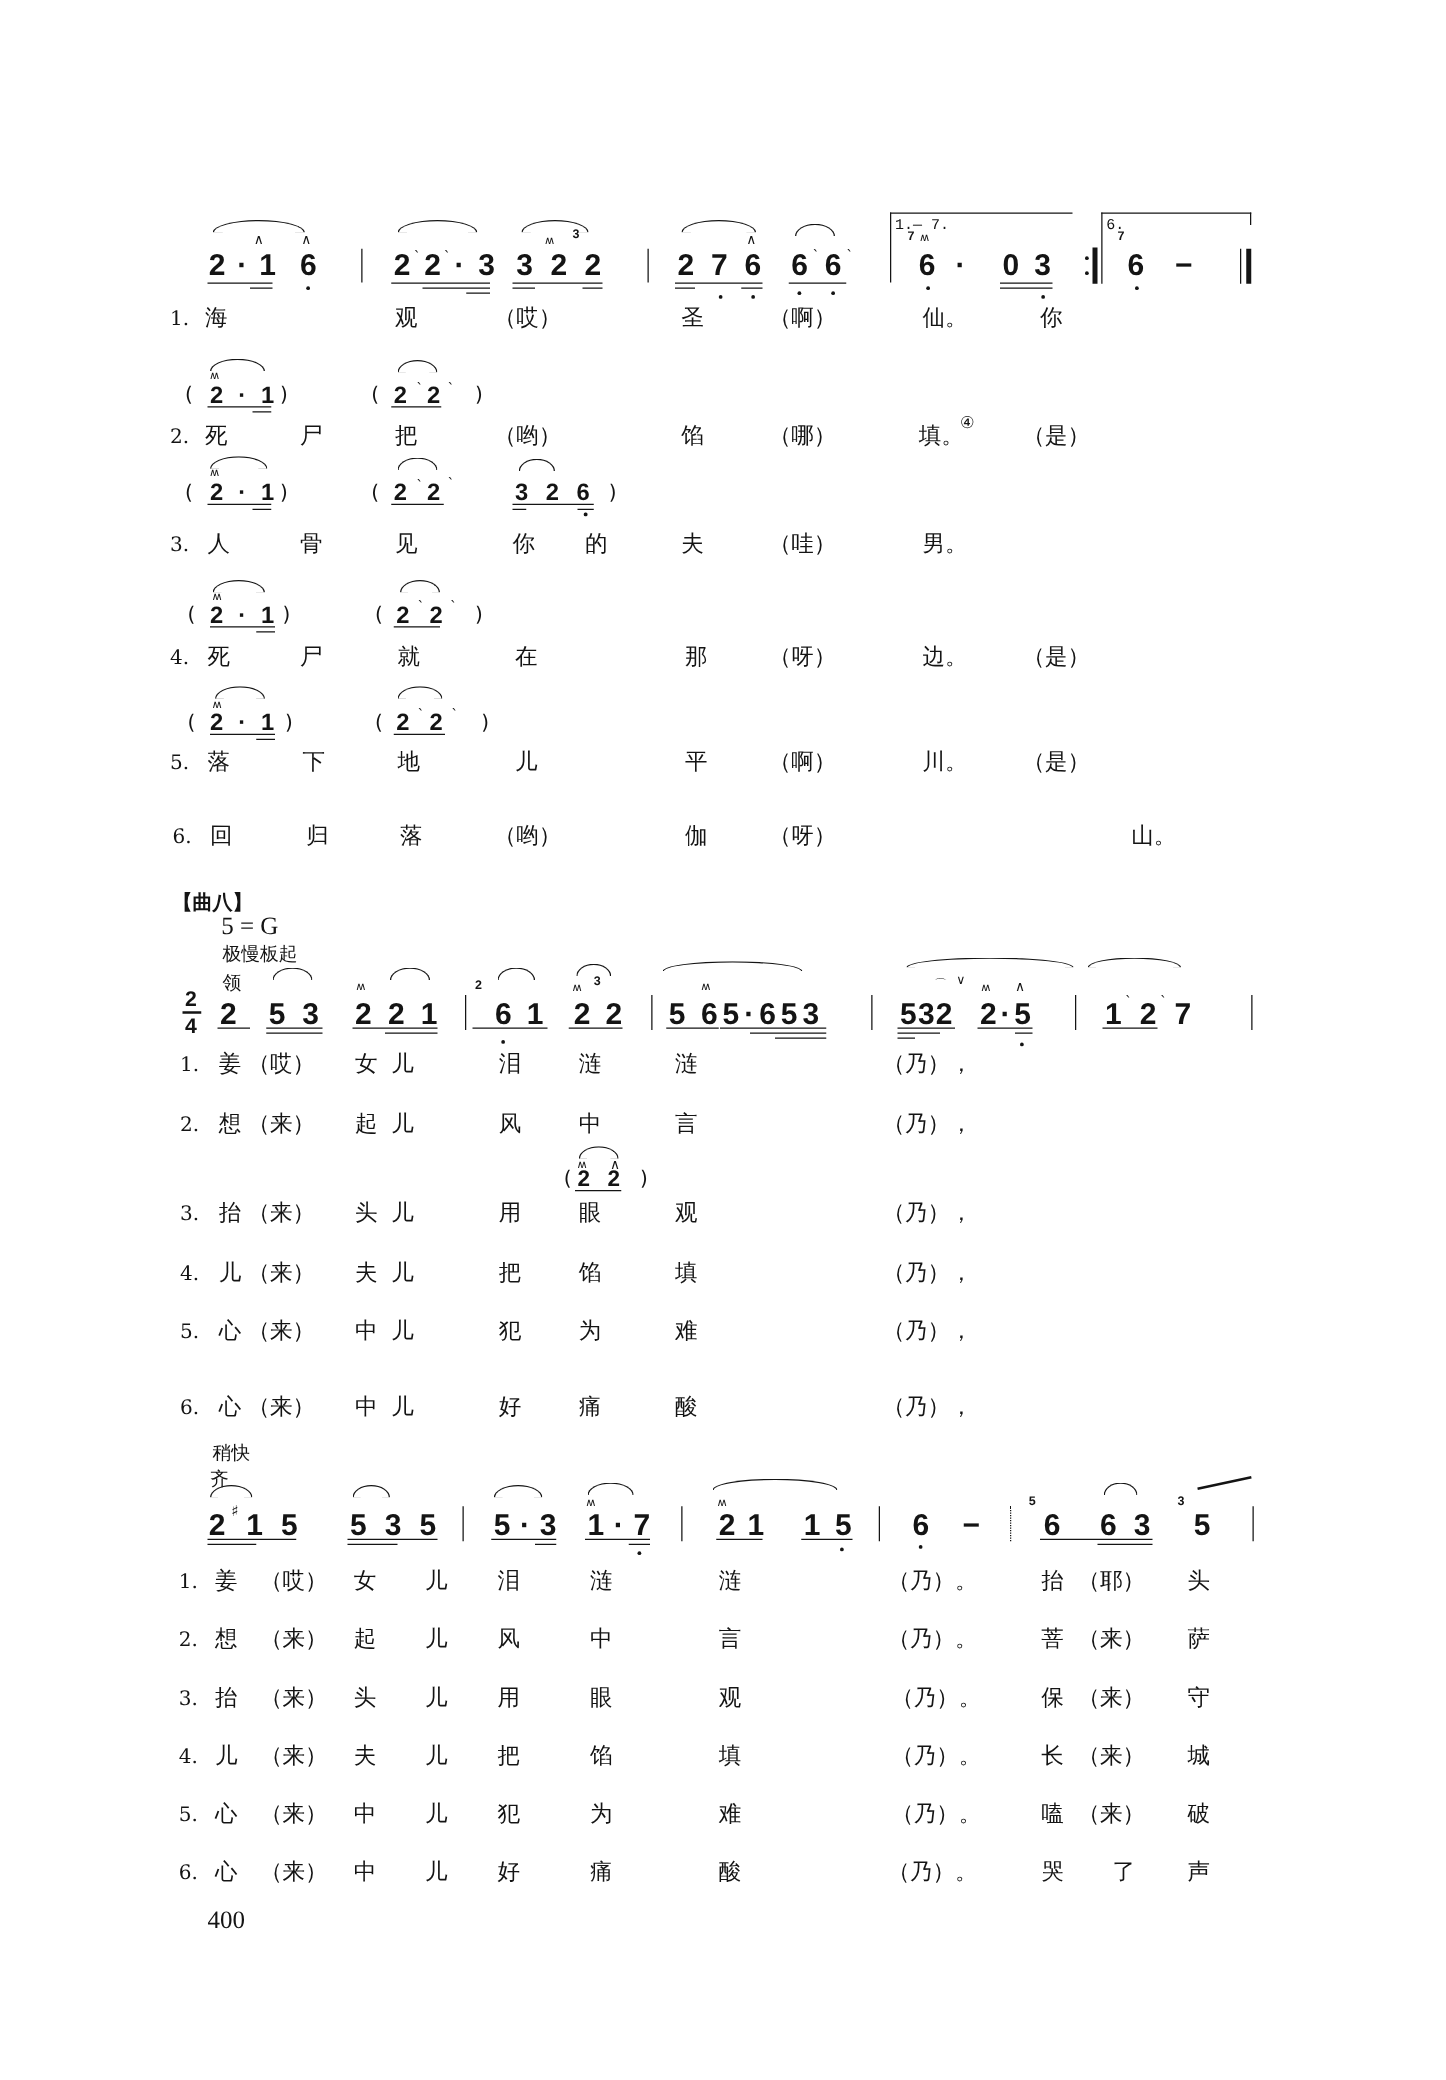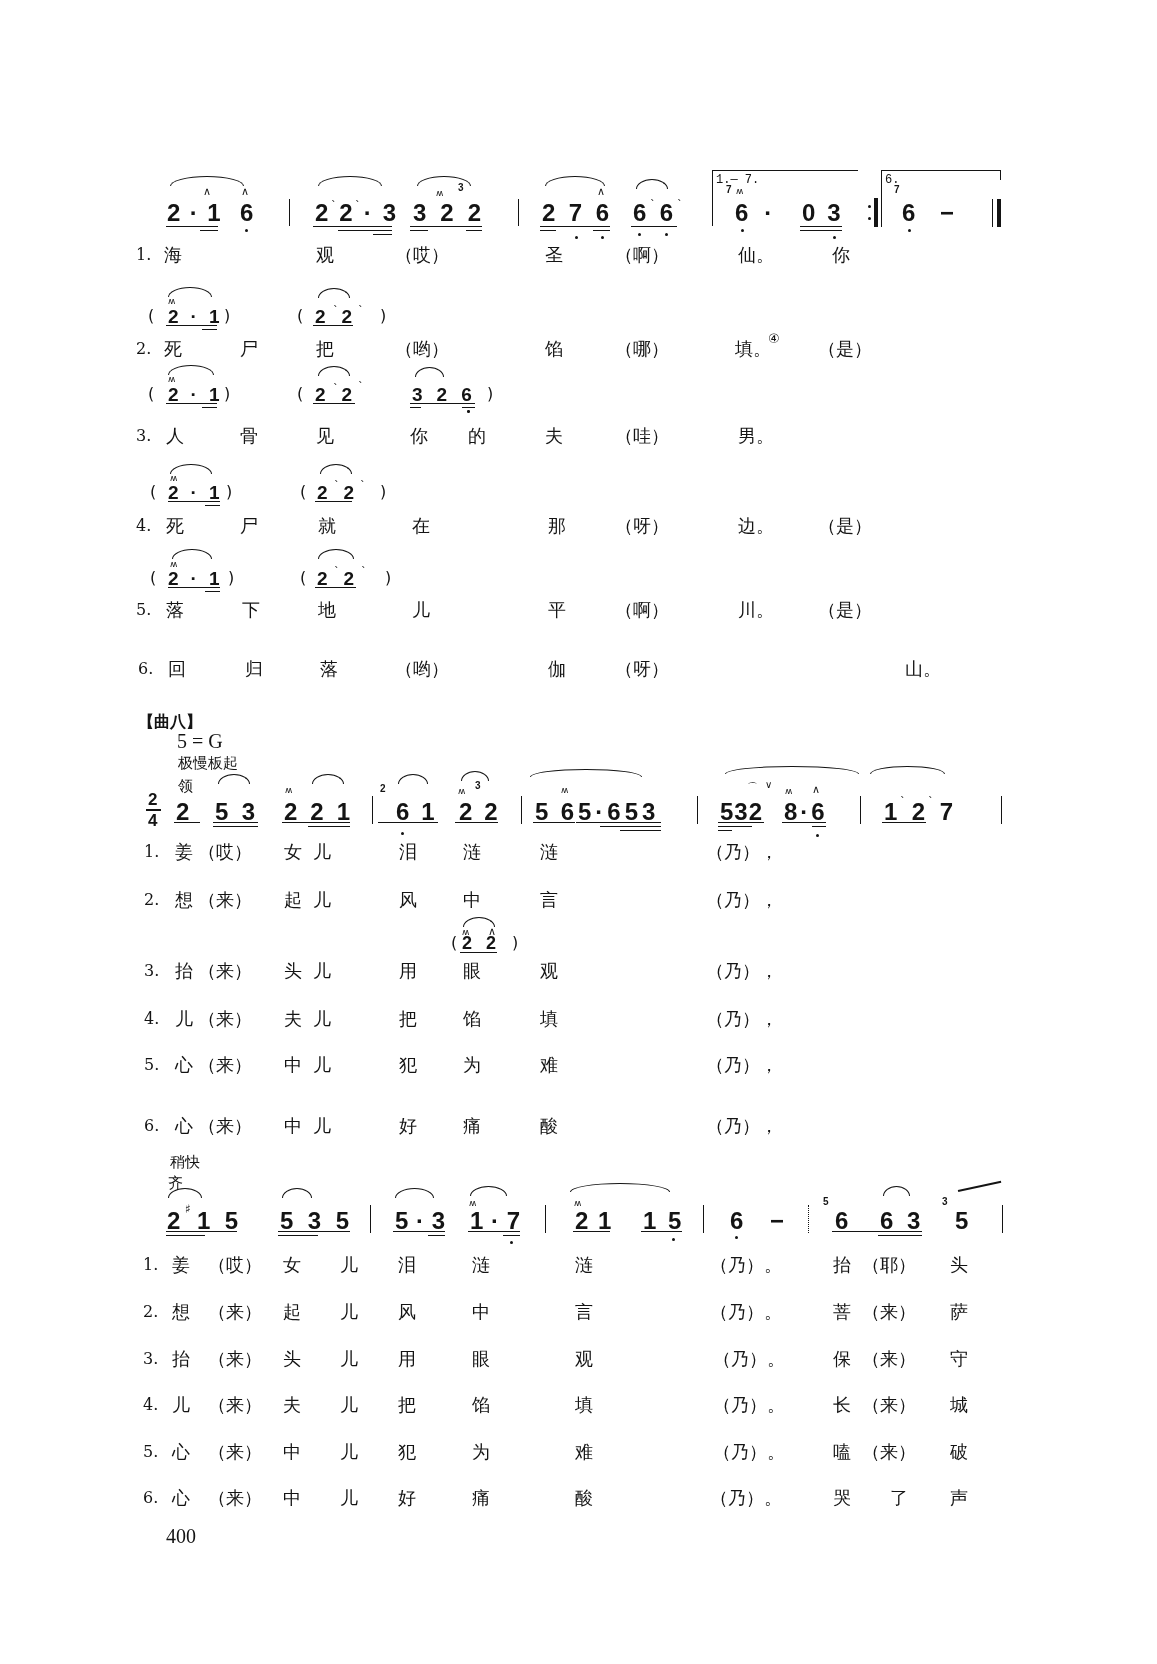--- a/index.html
+++ b/index.html
@@ -282,21 +282,21 @@
     <span class="a n" style="left:215px;top:800px;letter-spacing:13.5px;">53</span>
     <span class="a n" style="left:284px;top:800px;letter-spacing:13px;">221</span>
     <div class="bar" style="left:372px;top:796px;height:28px;"></div>
     <span class="a n" style="left:396px;top:800px;letter-spacing:12px;">61</span>
     <span class="a n" style="left:459px;top:800px;letter-spacing:12px;">22</span>
     <div class="bar" style="left:521px;top:796px;height:28px;"></div>
     <span class="a n" style="left:535px;top:800px;letter-spacing:12.5px;">56</span>
     <span class="a n" style="left:578px;top:800px;letter-spacing:4px;">5·653</span>
     <div class="bar" style="left:697px;top:796px;height:28px;"></div>
     <span class="a n" style="left:720px;top:800px;letter-spacing:1px;">532</span>
-    <span class="a n" style="left:784px;top:800px;letter-spacing:3px;">8·6</span>
+    <span class="a n" style="left:784px;top:800px;letter-spacing:3px;">2·5</span>
     <div class="bar" style="left:860px;top:796px;height:28px;"></div>
     <span class="a n" style="left:884px;top:800px;letter-spacing:14.5px;">127</span>
     <div class="bar" style="left:1001px;top:796px;height:28px;"></div>
 
     <div class="ul" style="left:174px;top:822px;width:26px;"></div>
     <div class="ul" style="left:213px;top:822px;width:45px;"></div>
     <div class="ul" style="left:213px;top:826px;width:45px;"></div>
     <div class="ul" style="left:282px;top:822px;width:68px;"></div>
     <div class="ul" style="left:308px;top:826px;width:42px;"></div>
     <div class="ul" style="left:378px;top:822px;width:60px;"></div>

